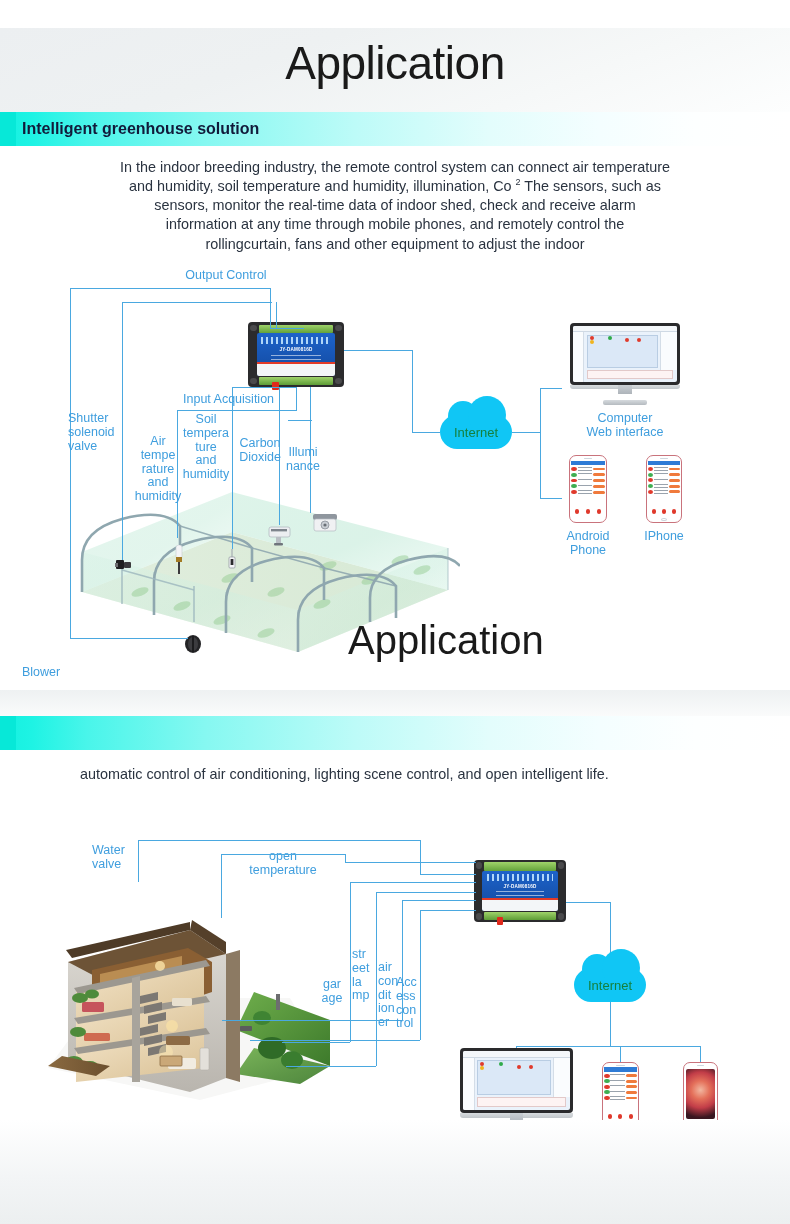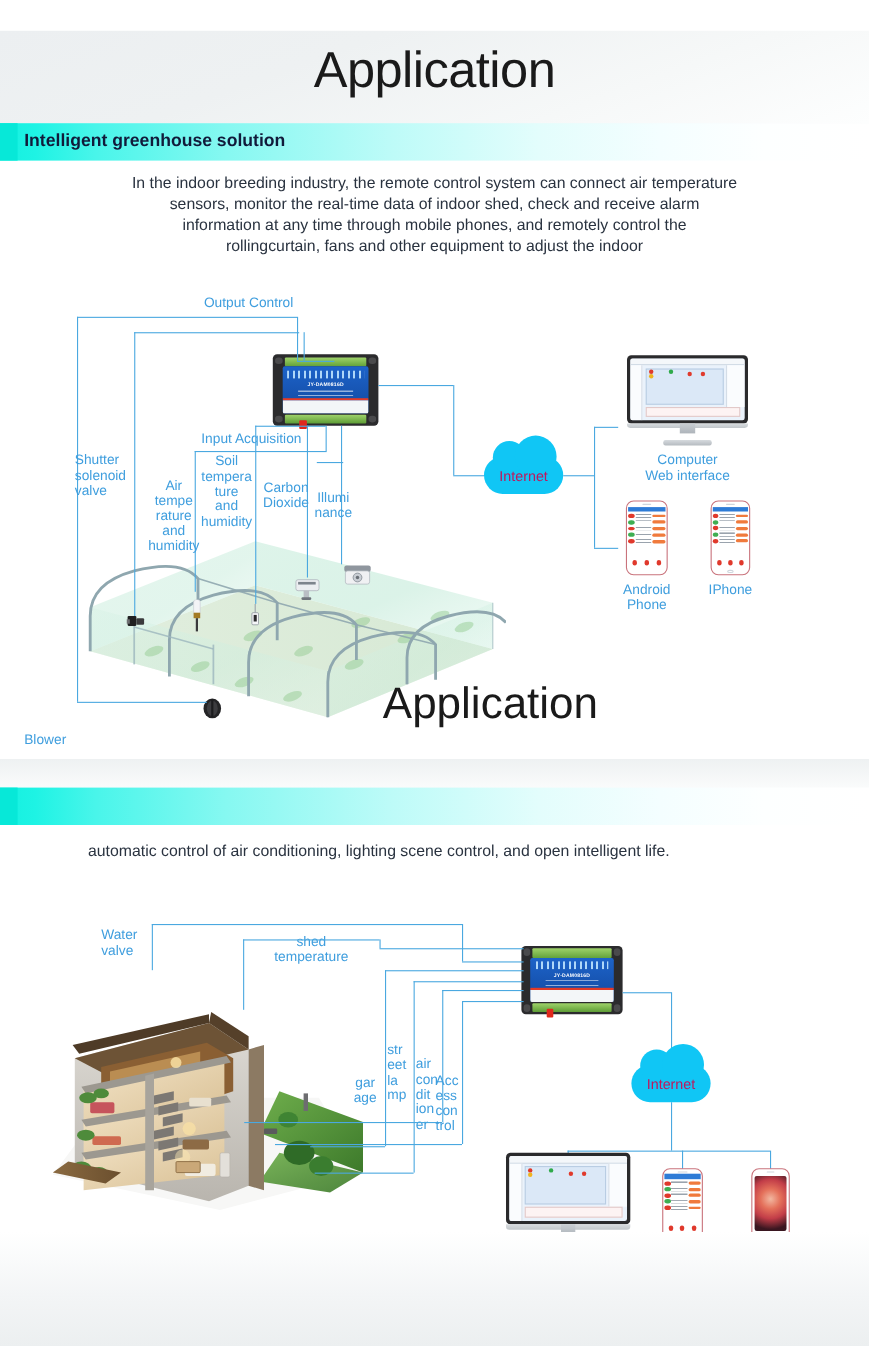--- a/index.html
+++ b/index.html
@@ -136,21 +136,21 @@
     border-radius: 50%;
   }
   .cloud .body:before { width: 30px; height: 30px; left: 8px; top: -14px; }
   .cloud .body:after  { width: 38px; height: 38px; left: 28px; top: -19px; }
   .cloud .txt {
     position: absolute;
     left: 0; top: 11px;
     width: 72px;
     z-index: 3;
     font-size: 13px;
-    color: #be185d;
+    color: #15803d;
   }
 
   
   .ctrl { position: absolute; }
   .ctrl .shell {
     position: absolute; inset: 0;
     background: #2b2b2d;
     border-radius: 4px;
   }
   .ctrl .topterm {
@@ -378,20 +378,21 @@
   <div class="hero"></div>
   <div class="hero-title">Application</div>
 
   <div class="sec-bar" style="top:112px;">
     <span class="cap"></span>
     <span class="label">Intelligent greenhouse solution</span>
   </div>
 
   <div class="para center" style="left:30px; top:158px; width:730px;">
     <div>In the indoor breeding industry, the remote control system can connect air temperature</div>
+    <div>and humidity, soil temperature and humidity, illumination, Co <sup>2</sup> The sensors, such as</div>
     <div>sensors, monitor the real-time data of indoor shed, check and receive alarm</div>
     <div>information at any time through mobile phones, and remotely control the</div>
     <div>rollingcurtain, fans and other equipment to adjust the indoor</div>
   </div>
 
   <div class="diagram" style="left:0; top:260px; width:790px; height:425px;">
 
     <div class="greenhouse" style="left:70px; top:210px; width:390px; height:185px;">
       <svg class="gh-svg" width="390" height="185" viewBox="0 0 390 185" xmlns="http://www.w3.org/2000/svg">
         <defs>
@@ -827,21 +828,21 @@
     <div class="dlabel" style="left:92px; top:4px; width:48px;">
       <div>Water</div>
       <div>valve</div>
     </div>
     <div class="ln lnv" style="left:138px; top:0px; height:42px;"></div>
     <div class="ln lnh" style="left:138px; top:0px; width:282px;"></div>
     <div class="ln lnv" style="left:420px; top:0px; height:34px;"></div>
     <div class="ln lnh" style="left:420px; top:34px; width:56px;"></div>
 
     <div class="dlabel c" style="left:228px; top:10px; width:110px;">
-      <div>shed</div>
+      <div>open</div>
       <div>temperature</div>
     </div>
     <div class="ln lnv" style="left:221px; top:14px; height:64px;"></div>
     <div class="ln lnh" style="left:221px; top:14px; width:124px;"></div>
     <div class="ln lnv" style="left:345px; top:14px; height:8px;"></div>
     <div class="ln lnh" style="left:345px; top:22px; width:131px;"></div>
 
     <div class="dlabel c" style="left:315px; top:138px; width:34px;">
       <div>gar</div>
       <div>age</div>

